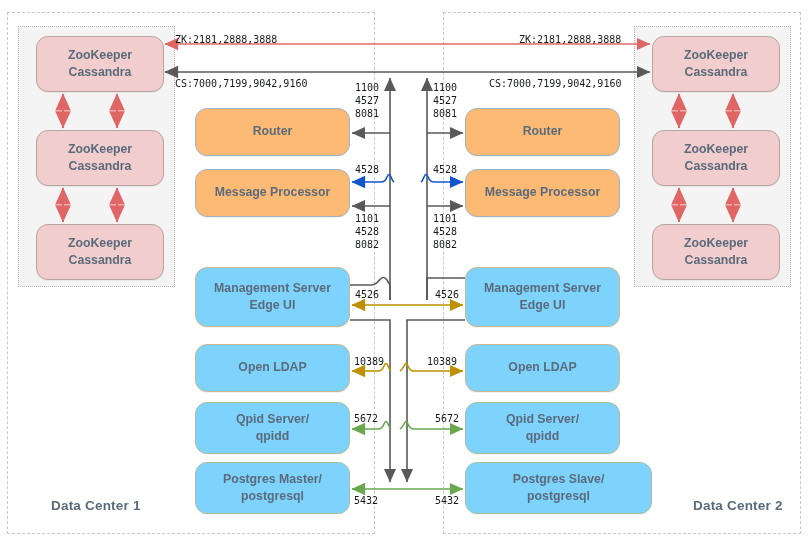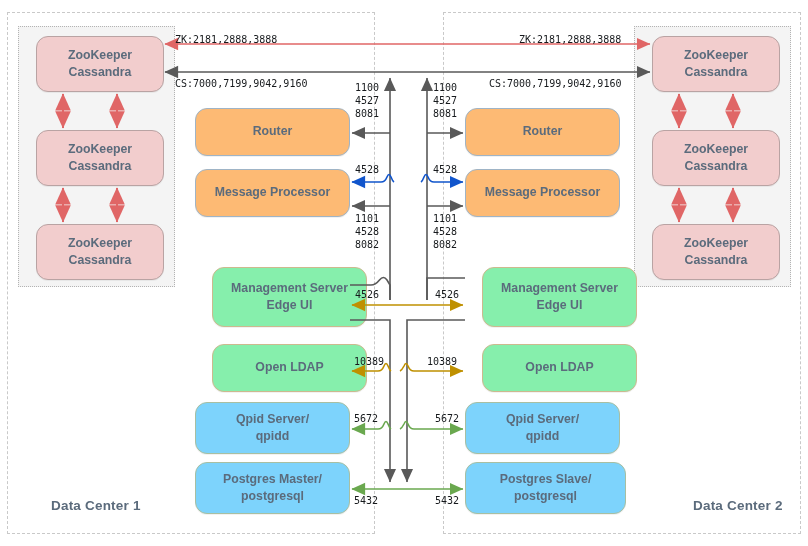--- a/index.html
+++ b/index.html
@@ -49,21 +49,21 @@
     font-size:12.3px;
     font-weight:bold;
     color:#5b6b7c;
     line-height:1.42;
     padding:2px 4px;
     box-shadow:0 1px 0 rgba(0,0,0,.05);
   }
   .node span{display:block;}
   .n-pink  {background:#f2cdcd;border-color:#b9a3a3;}
   .n-blue  {background:#fdba74;border-color:#9fb4c6;}
-  .n-yellow{background:#86efac;border-color:#cdb98f;margin-left:17px;}
+  .n-yellow{background:#7dd3fc;border-color:#cdb98f;}
   .n-green {background:#7dd3fc;border-color:#a8bfa2;}
 
   
   .plabel{
     position:absolute;
     font-family:"DejaVu Sans Mono", monospace;
     font-size:10px;
     color:#16191c;
     white-space:pre;
     line-height:1.30;
@@ -175,21 +175,21 @@
     <div>
         <span>Open LDAP</span>
       </div>
   </div>
   <div class="node n-green" style="left:465px;top:402px;width:155px;height:52px;">
     <div>
       <span>Qpid Server/</span>
       <span>qpidd</span>
     </div>
   </div>
-  <div class="node n-green" style="left:465px;top:462px;width:161px;height:52px;">
+  <div class="node n-green" style="left:465px;top:462px;width:187px;height:52px;">
     <div>
       <span>Postgres Slave/</span>
       <span>postgresql</span>
     </div>
   </div>
 
   <svg class="layer" viewBox="0 0 808 546">
     <defs>
       <marker id="ah-gray" markerWidth="9" markerHeight="9" refX="8.4" refY="4.5" orient="auto">
         <path d="M0,0.6 L8.6,4.5 L0,8.4 Z" fill="#595959"></path>

